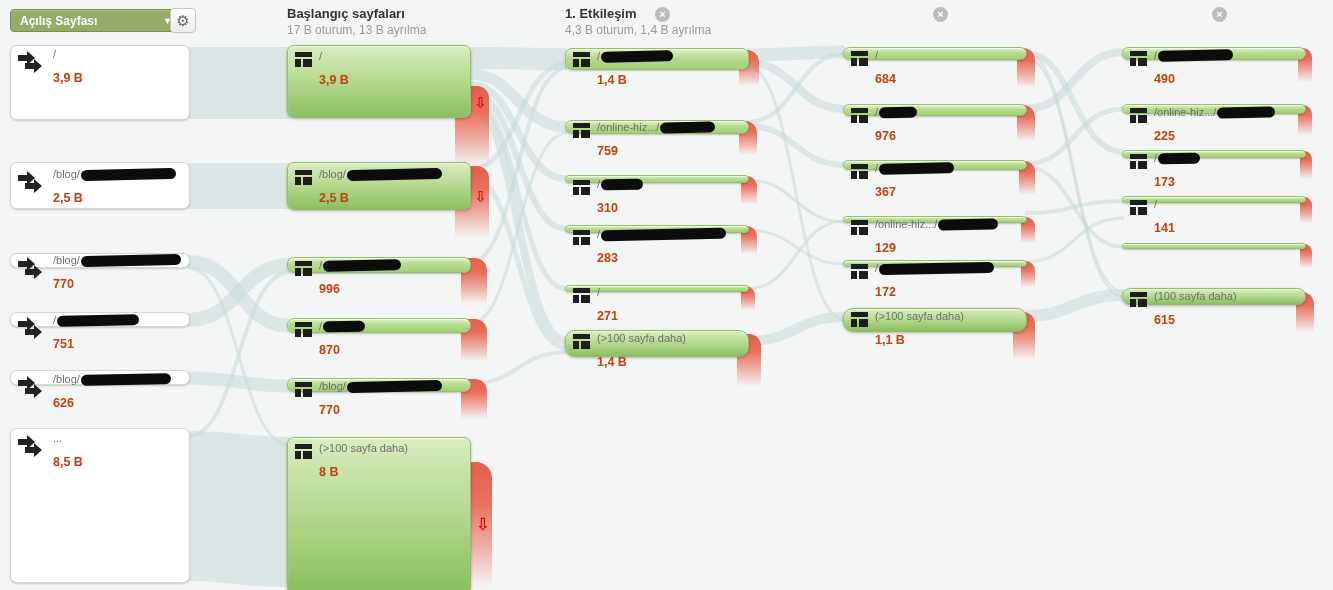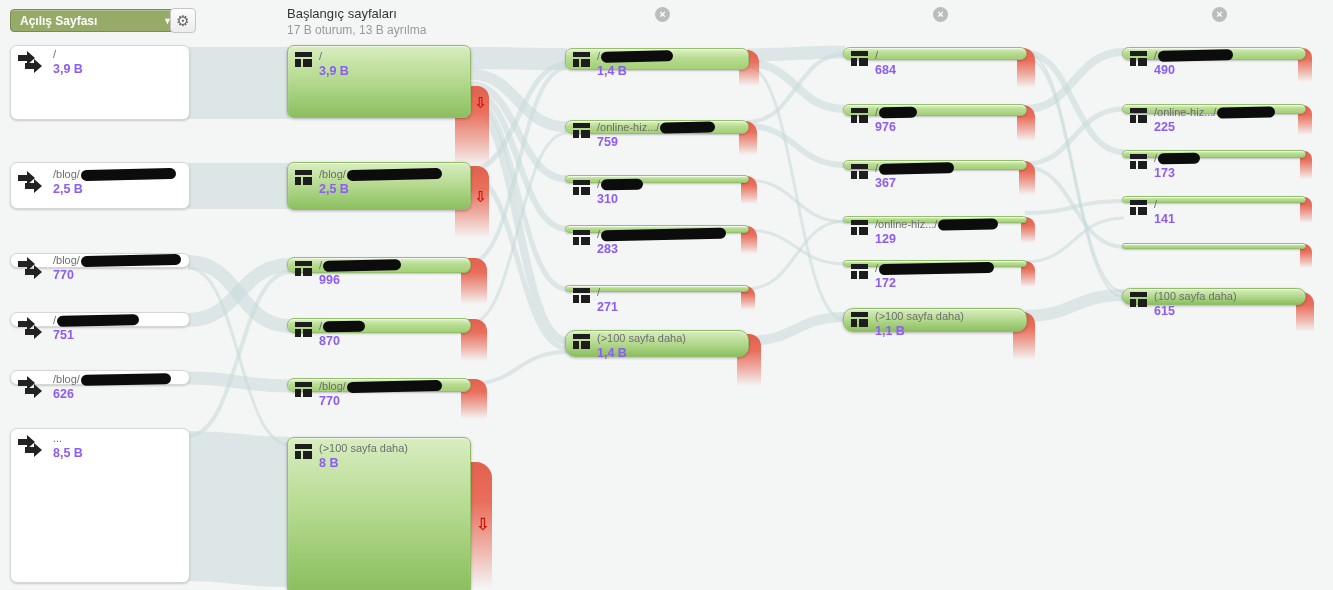--- a/index.html
+++ b/index.html
@@ -15,21 +15,21 @@
       padding:0 9px;box-sizing:border-box;cursor:pointer;
       color:#fff;font-size:12px;font-weight:bold;box-shadow:inset 0 1px 0 rgba(255,255,255,.25);text-align:right;}
   .dd .arr{font-size:9px;color:#fff;}
   .gearbtn{position:absolute;left:170px;top:8px;width:26px;height:25px;z-index:8;
       background:linear-gradient(180deg,#fdfdfd,#ececec);border:1px solid #c6c6c6;border-radius:4px;
       display:flex;align-items:center;justify-content:center;cursor:pointer;
       font-family:"DejaVu Sans",sans-serif;font-size:15px;color:#666;padding:0;}
 
   
   .chead{position:absolute;top:6px;z-index:7;}
-  .chead .t{font-size:13px;font-weight:normal;color:#333;}
+  .chead .t{font-size:13px;font-weight:bold;color:#333;}
   .chead .s{font-size:12px;color:#999;margin-top:2px;}
   .xclose{position:absolute;top:7px;z-index:8;width:15px;height:15px;border-radius:50%;
       background:#bcbcbc;color:#fff;font-size:11px;font-weight:bold;line-height:15px;
       text-align:center;cursor:pointer;}
 
   
   .card{position:absolute;z-index:4;background:#fff;border:1px solid #d6d6d6;border-radius:7px;
       box-shadow:0 1px 2px rgba(0,0,0,.18);box-sizing:border-box;cursor:pointer;}
   .bar{position:absolute;z-index:4;border-radius:7px;box-sizing:border-box;cursor:pointer;
       background:linear-gradient(180deg,#ddf0c8 0%,#b7dc90 45%,#a3d077 100%);
@@ -40,21 +40,21 @@
 
   
   .redtab{position:absolute;z-index:3;border-radius:6px 12px 0 0;
       background:linear-gradient(180deg,#e2604e 0%,#e96f5c 32%,rgba(233,111,92,.5) 68%,rgba(233,111,92,0) 100%);}
   .redtab .dArr{position:absolute;right:2px;color:#d50f00;font-weight:bold;
       font-family:"DejaVu Sans",sans-serif;}
 
   
   .ntext{position:absolute;z-index:5;display:flex;align-items:flex-start;gap:7px;pointer-events:none;}
   .ntext .lbl{font-size:11px;color:#6e6e6e;line-height:13px;white-space:nowrap;}
-  .ntext .val{font-size:12.5px;font-weight:bold;color:#8b5cf6;line-height:15px;margin-top:1px;}
+  .ntext .val{font-size:12.5px;font-weight:bold;color:#c2410c;line-height:15px;margin-top:10px;}
   .scrib{display:inline-block;height:11px;background:#0c0c0c;border-radius:6px;
       vertical-align:-2px;transform:rotate(-1.2deg);margin-left:1px;}
   .picon{margin-top:2px;flex:none;}
 </style>
 </head>
 <body>
 
 <div id="stage">
 
   <svg class="flows" width="1333" height="590">
@@ -106,20 +106,24 @@
     <span class="arr">▼</span>
   </div>
   <button class="gearbtn">
     <span>⚙</span>
   </button>
 
   <div class="chead" style="left:287px">
     <div class="t">Başlangıç sayfaları</div>
     <div class="s">17 B oturum, 13 B ayrılma</div>
   </div>
+  <div class="chead" style="left:565px">
+    <div class="t">1. Etkileşim</div>
+    <div class="s">4,3 B oturum, 1,4 B ayrılma</div>
+  </div>
   <div class="xclose" style="left:655px">×</div>
   <div class="xclose" style="left:933px">×</div>
   <div class="xclose" style="left:1212px">×</div>
 
   <div class="card" style="left:10px;top:45px;width:180px;height:75px"></div>
   <div class="card" style="left:10px;top:162px;width:180px;height:47px"></div>
   <div class="card" style="left:10px;top:253px;width:180px;height:15px"></div>
   <div class="card" style="left:10px;top:312px;width:180px;height:15px"></div>
   <div class="card" style="left:10px;top:370px;width:180px;height:15px"></div>
   <div class="card" style="left:10px;top:428px;width:180px;height:155px"></div>

